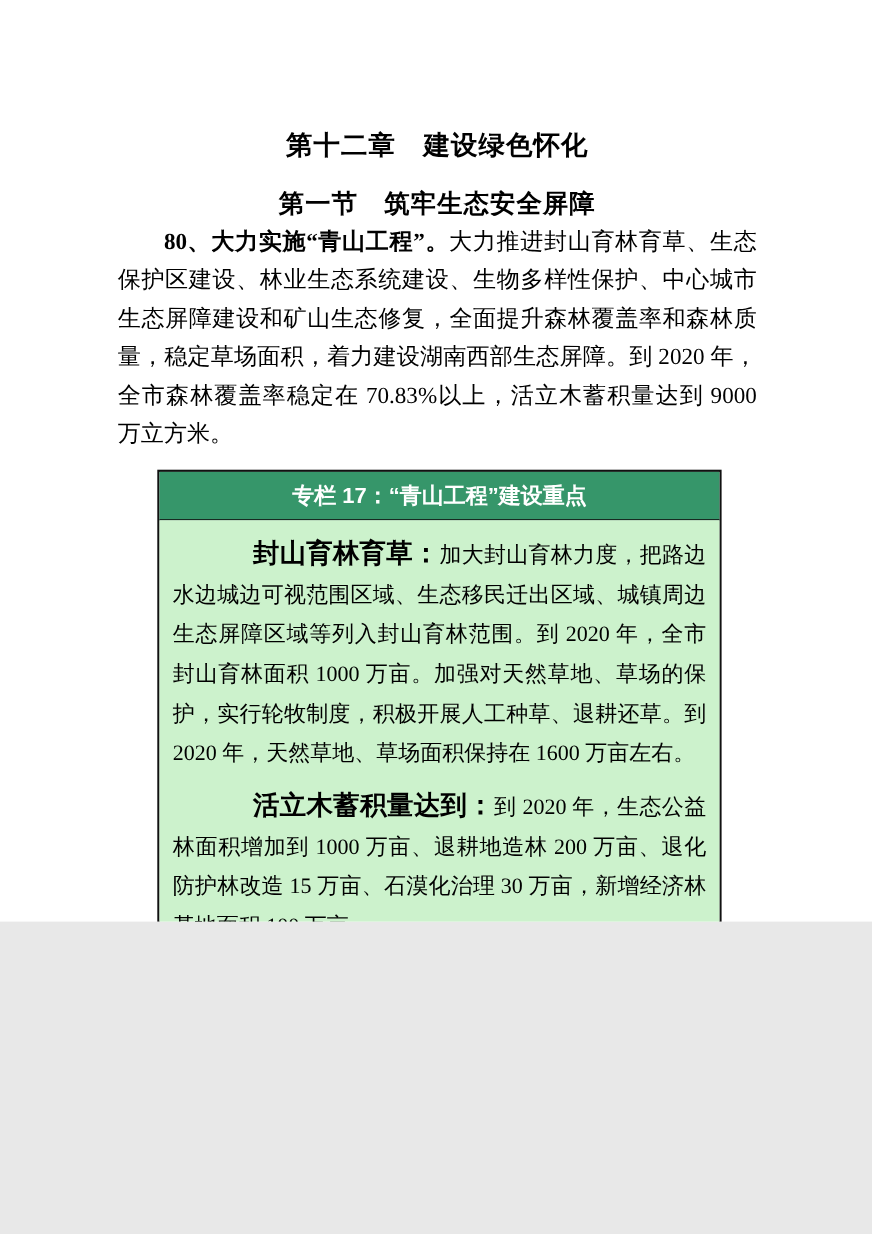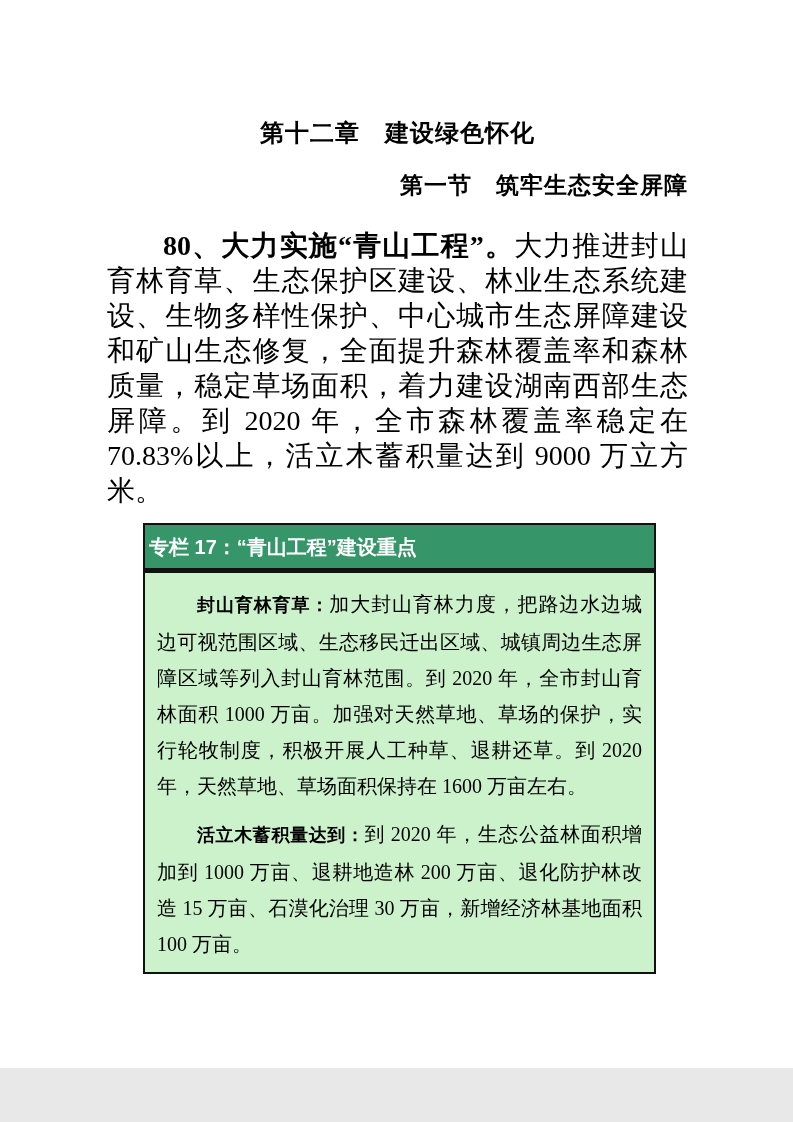--- a/index.html
+++ b/index.html
@@ -1,86 +1,87 @@
 <!DOCTYPE html>
 <html><head>
 <meta charset="utf-8">
 <style>
   * { margin: 0; padding: 0; box-sizing: border-box; }
   html, body { background: #e8e8e8; }
   .page {
     position: relative;
     width: 793px;
-    height: 1068px;
+    height: 838px;
     margin: 0 auto;
     background: #ffffff;
     font-family: "Liberation Serif", serif;
     color: #000;
     overflow: hidden;
   }
   .content {
     padding: 116px 105px 0 107px;
   }
   .chapter-title {
     text-align: center;
     font-family: "Liberation Sans", sans-serif;
     font-weight: bold;
     font-size: 24px;
     line-height: 34px;
     letter-spacing: 1px;
   }
   .section-title {
     margin-top: 20px;
-    text-align: right;
+    text-align: center;
     font-family: "Liberation Serif", serif;
     font-weight: bold;
     font-size: 23px;
     line-height: 32px;
     letter-spacing: 1px;
   }
   .body-para {
-    margin-top: 26px;
-    font-size: 28px;
+    font-size: 21px;
     line-height: 35px;
     text-align: justify;
     text-indent: 2em;
   }
   .body-para .lead {
     font-weight: bold;
   }
   .feature-box {
     margin-top: 15px;
     margin-left: 36px;
     width: 513px;
     border: 2px solid #111111;
   }
   .feature-box-header {
+    text-align: center;
     font-family: "Liberation Sans", sans-serif;
     font-weight: bold;
     font-size: 20px;
     line-height: 24px;
     color: #ffffff;
     padding: 10px 4px 9px;
-    border-bottom: 5px solid #84cc16;
+    border-bottom: 1px solid #84cc16;
   }
   .feature-box-body {
     padding: 13px 12px 10px 12px;
   }
   .box-para {
     font-size: 20px;
     line-height: 36px;
     text-align: justify;
     text-indent: 2em;
     margin-bottom: 12px;
   }
   .box-para:last-child { margin-bottom: 0; }
   .box-para .lead {
     font-weight: bold;
-    font-family: Liberation Mono, monospace;
-    font-size: 18px;
+    font-family: Liberation Sans, sans-serif;
+    font-size: 24px;
+    margin-left: 33px;
   }
   .page-number {
     position: absolute;
     left: 0;
     right: 0;
     top: 1020px;
     text-align: center;
     font-size: 15px;
     line-height: 20px;
   }

